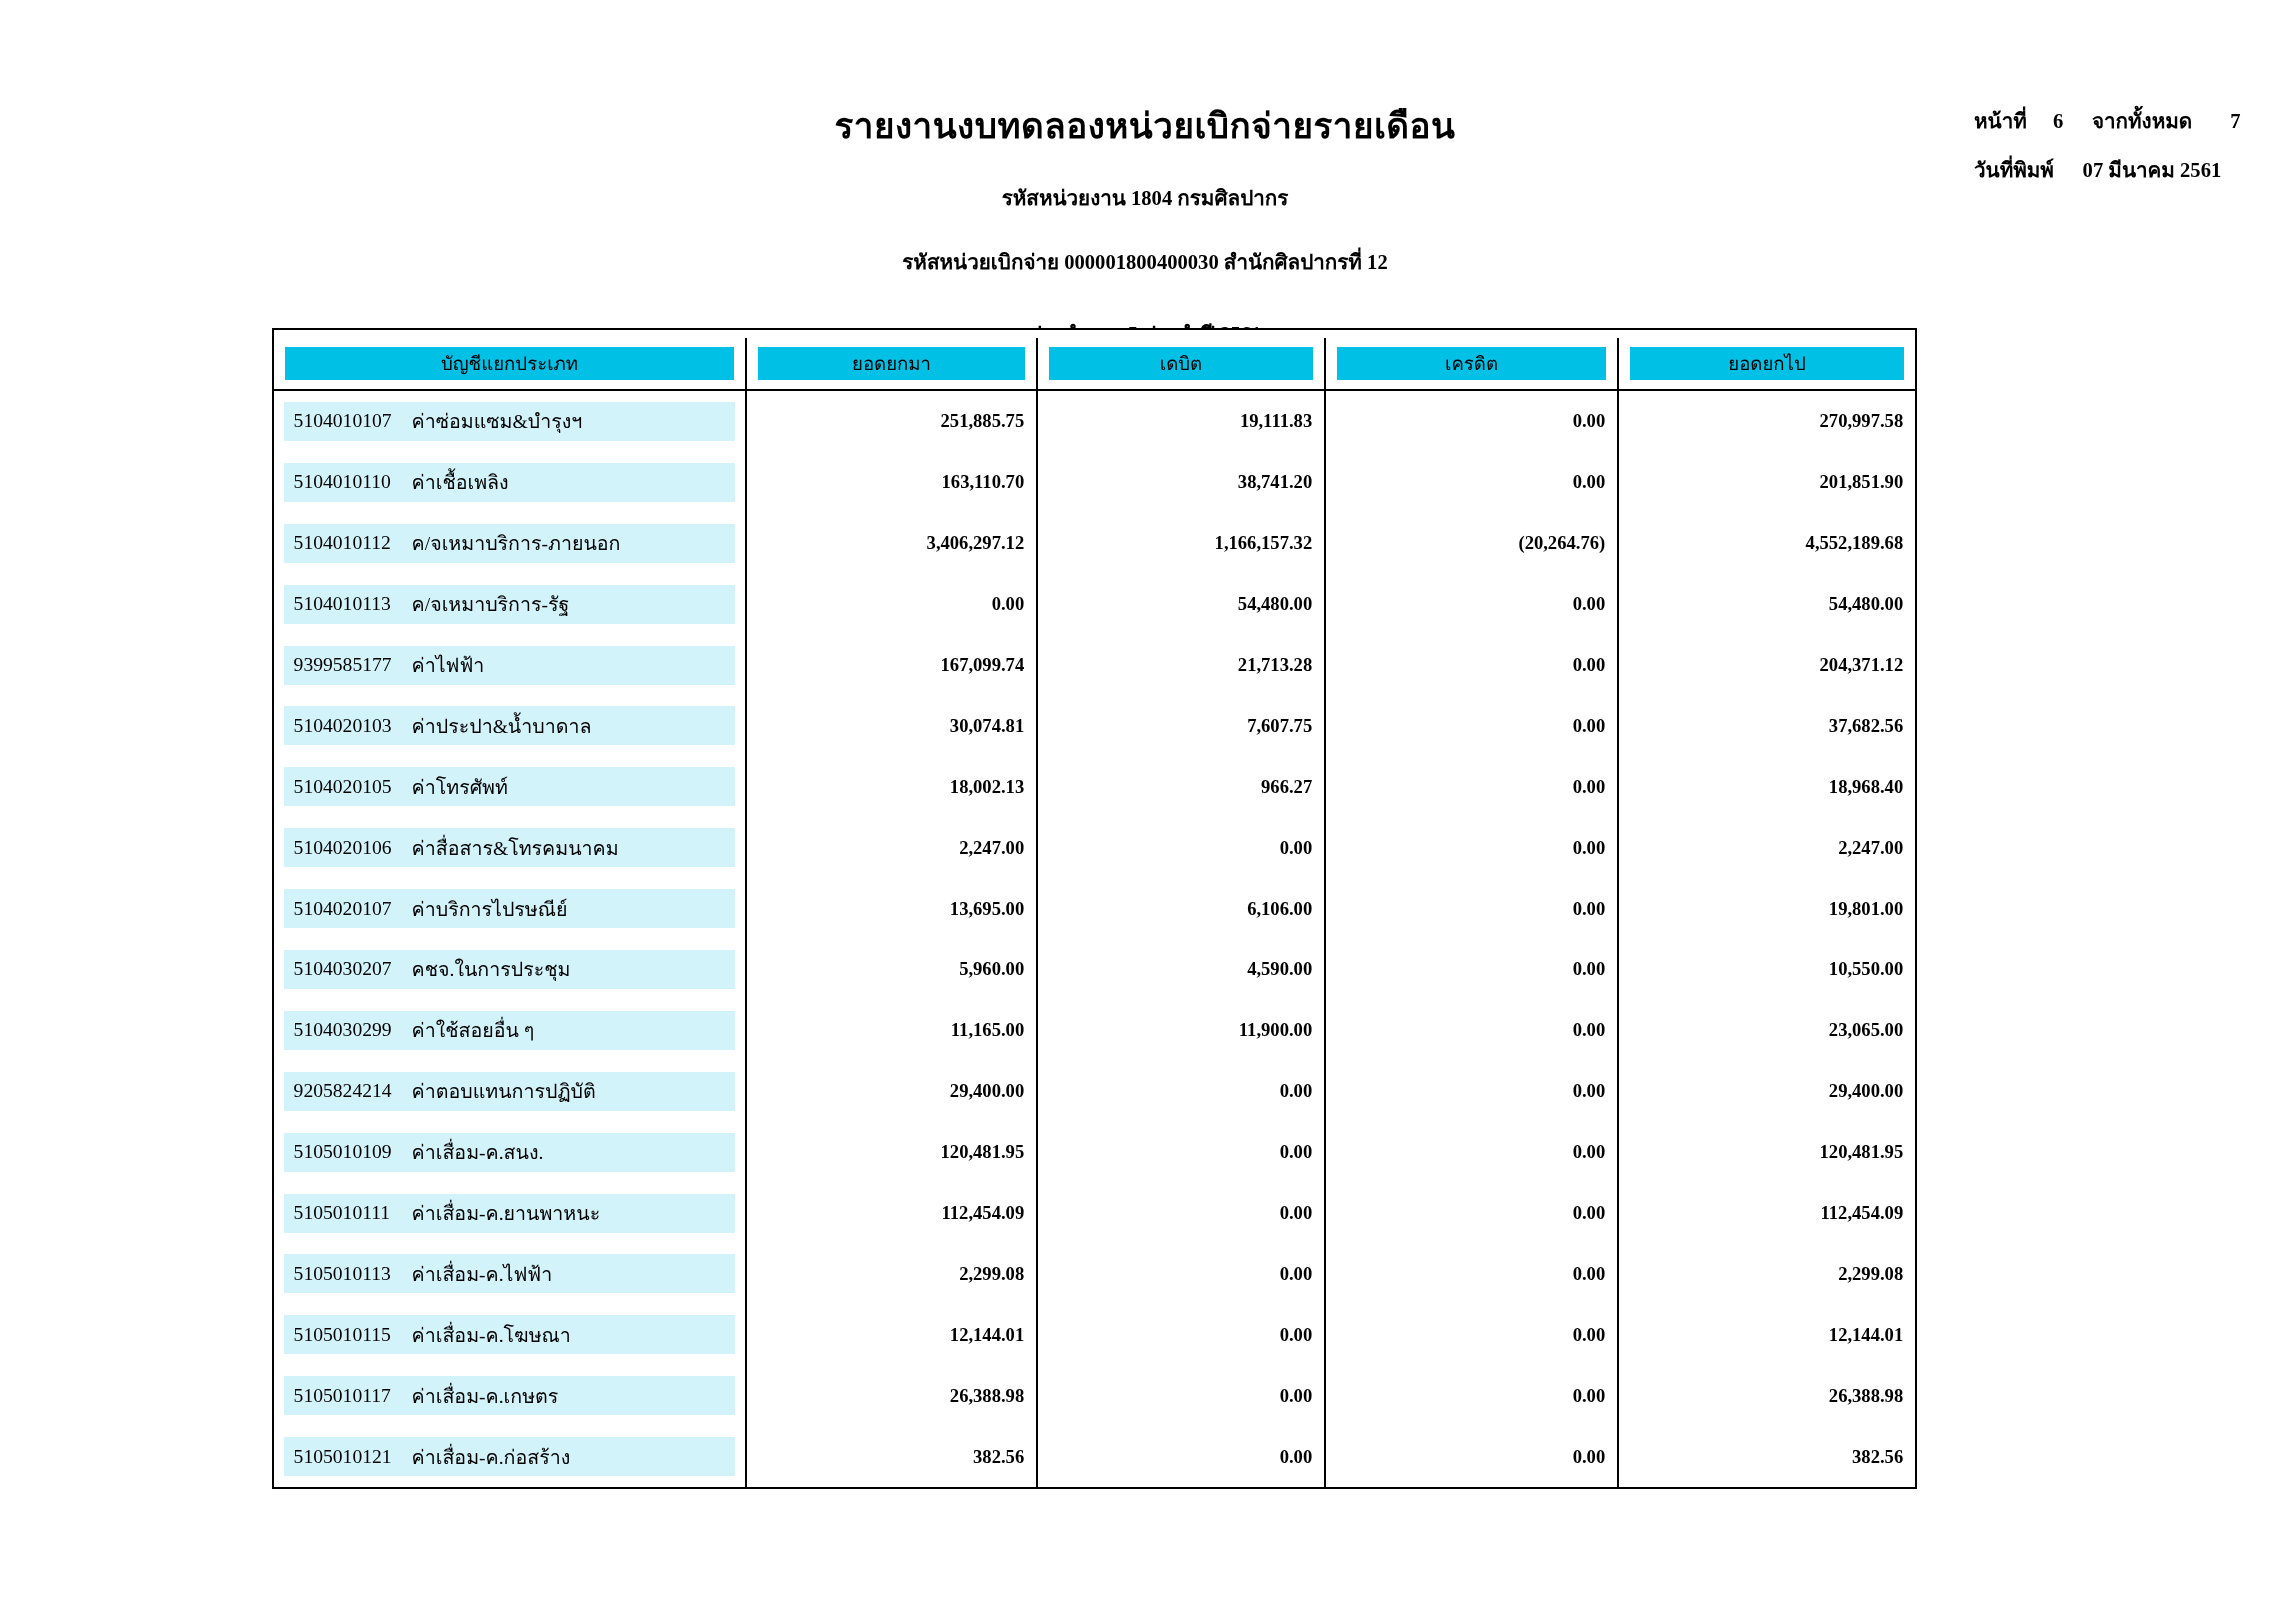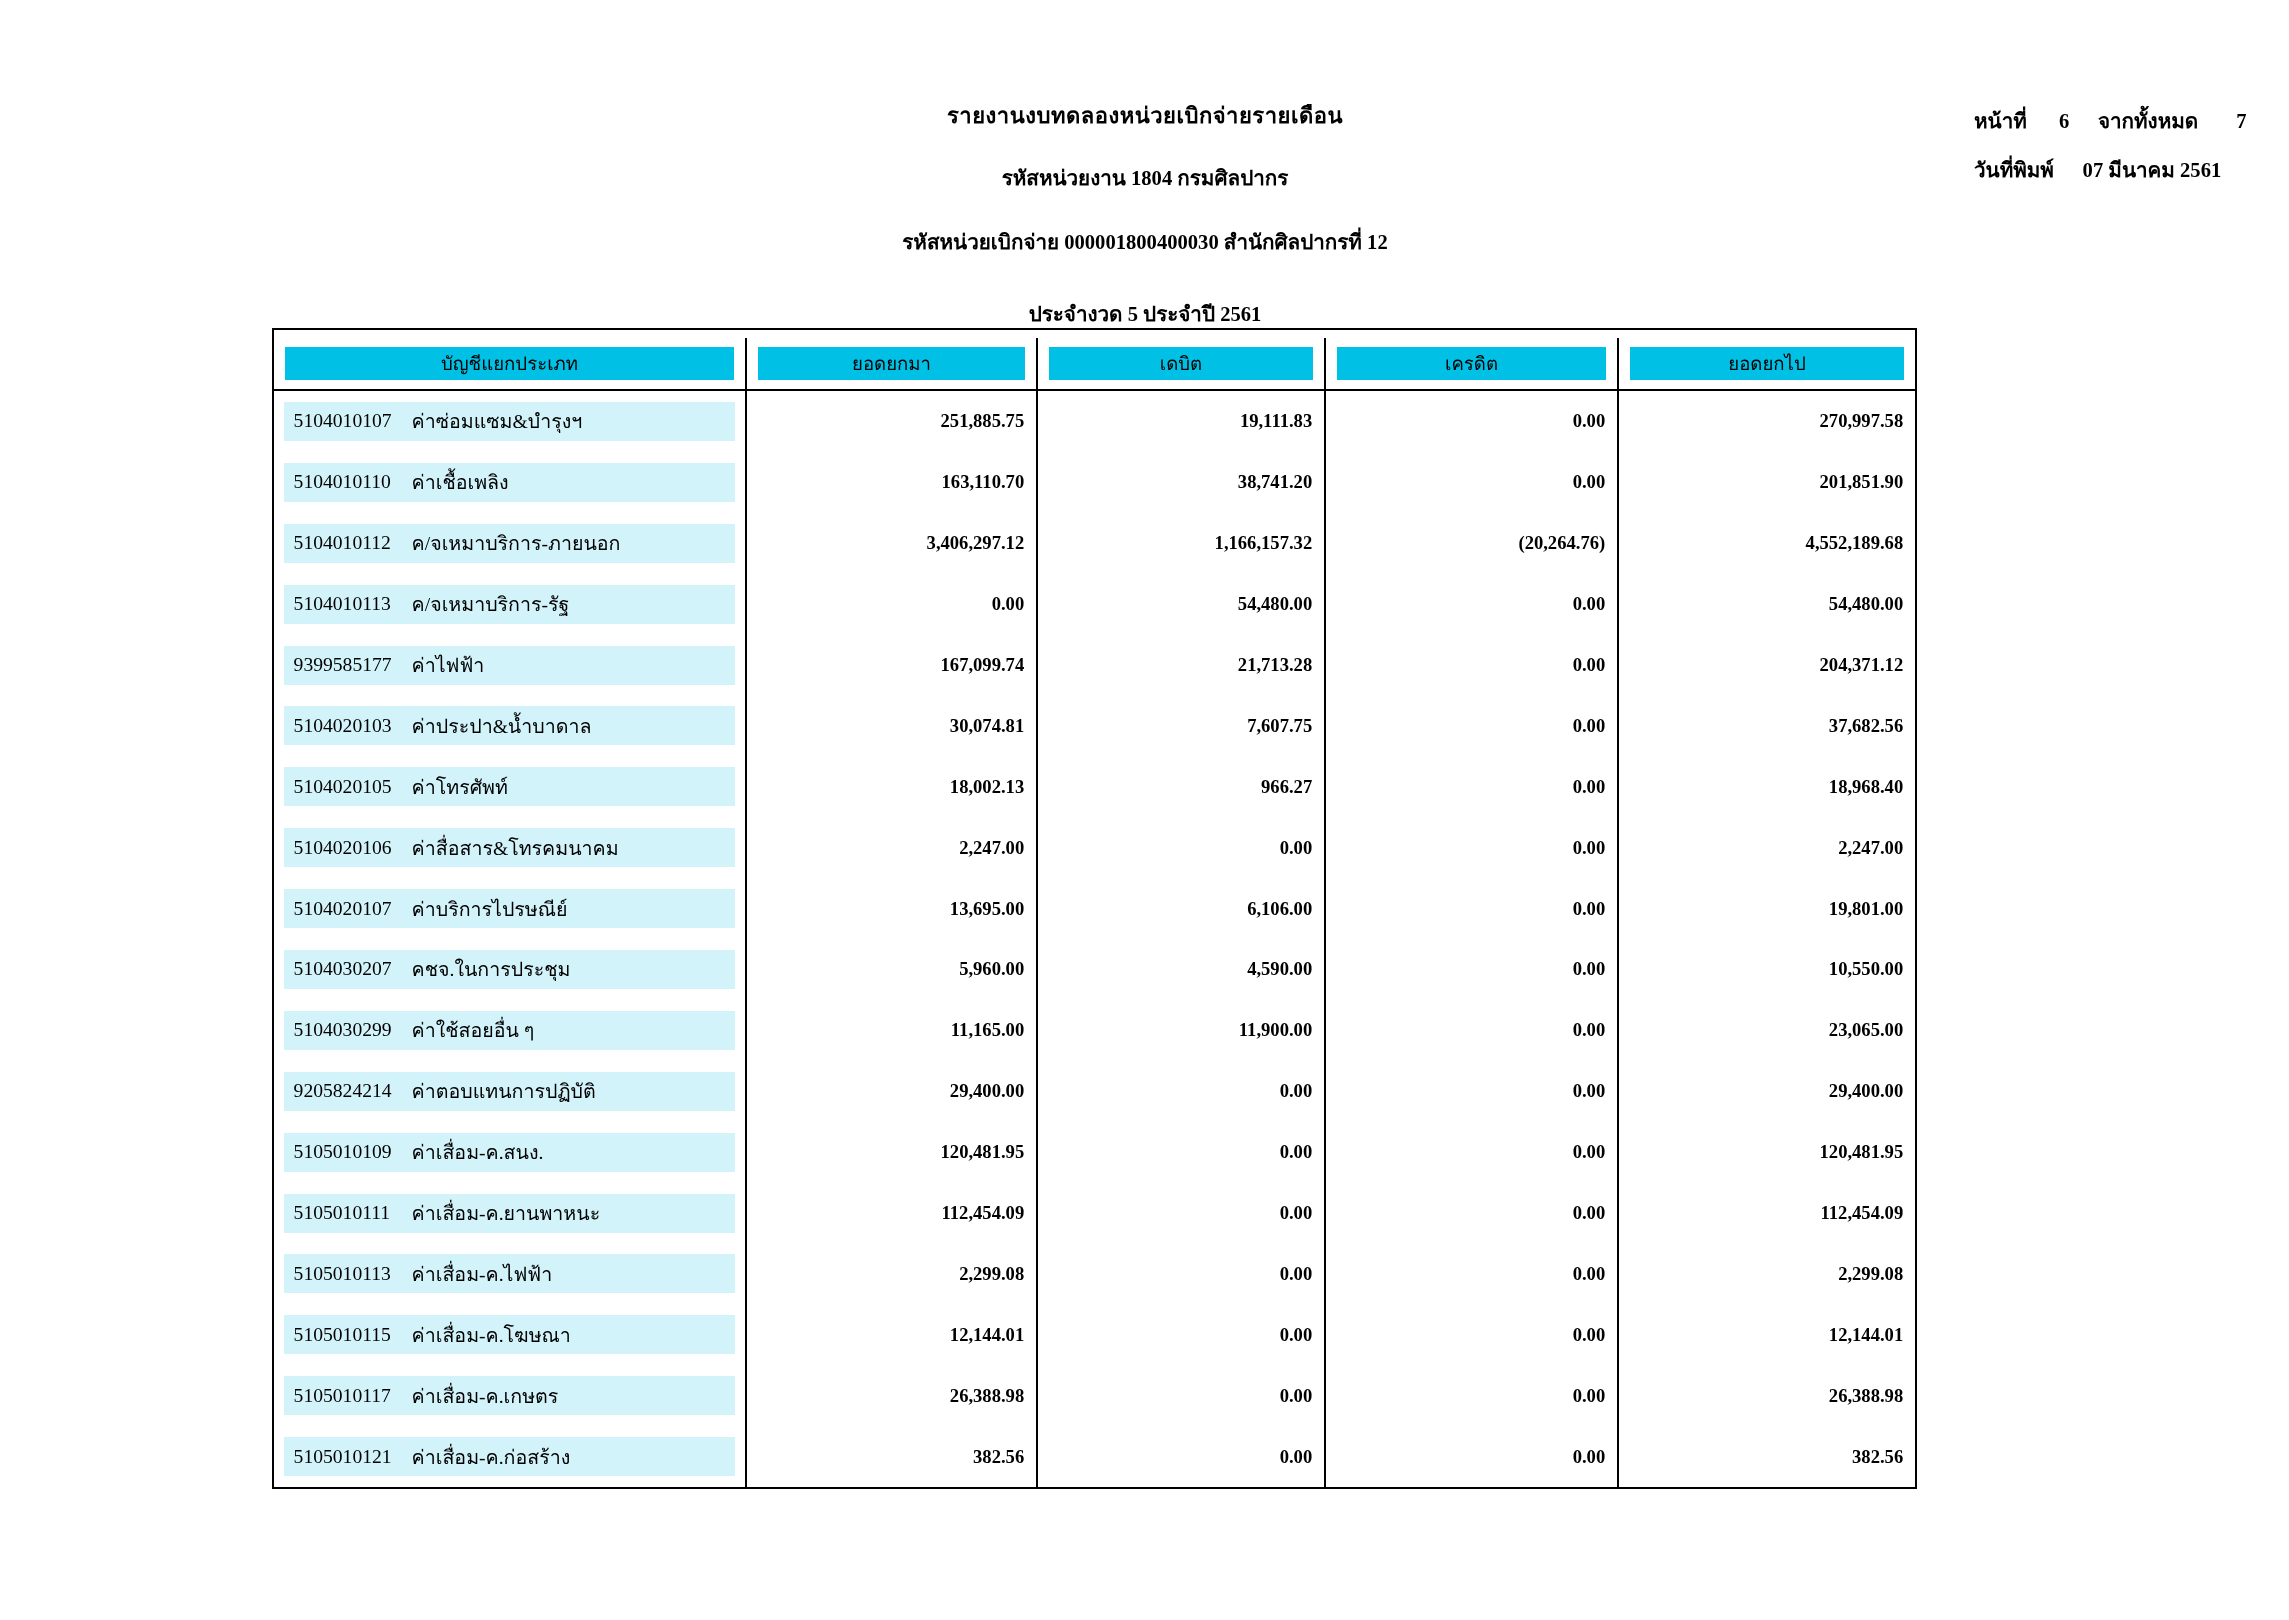--- a/index.html
+++ b/index.html
@@ -18,42 +18,42 @@
     overflow:hidden;
   }
   
   .doc-head{
     position:absolute;
     top:98px; left:0;
     width:100%;
     text-align:center;
   }
   .doc-title{
-    font-size:22px;
+    font-size:35px;
     font-weight:bold;
     letter-spacing:0.5px;
   }
   .doc-sub{
     font-size:20.6px;
     font-weight:bold;
     margin-top:28px;
   }
   .doc-sub.s2{margin-top:31px;}
   .doc-sub.s3{margin-top:39px;}
   
   .page-info{
     position:absolute;
     left:1974px; top:104px;
     font-size:20.6px;
     font-weight:bold;
     white-space:nowrap;
   }
   .page-info .row{display:block; margin-bottom:15.7px;}
   .page-info span{display:inline-block;}
-  .pi-gap-a{margin-right:27px;}
+  .pi-gap-a{margin-right:21px;}
   .pi-gap-b{margin-right:23.5px;}
   .pi-gap-c{margin-right:33px;}
   .pi-gap-d{margin-right:23.5px;}
   
   .ledger-table{
     position:absolute;
     left:272px; top:328px;
     width:1645px; height:1161px;
     border:2.9px solid var(--line);
     display:flex;

